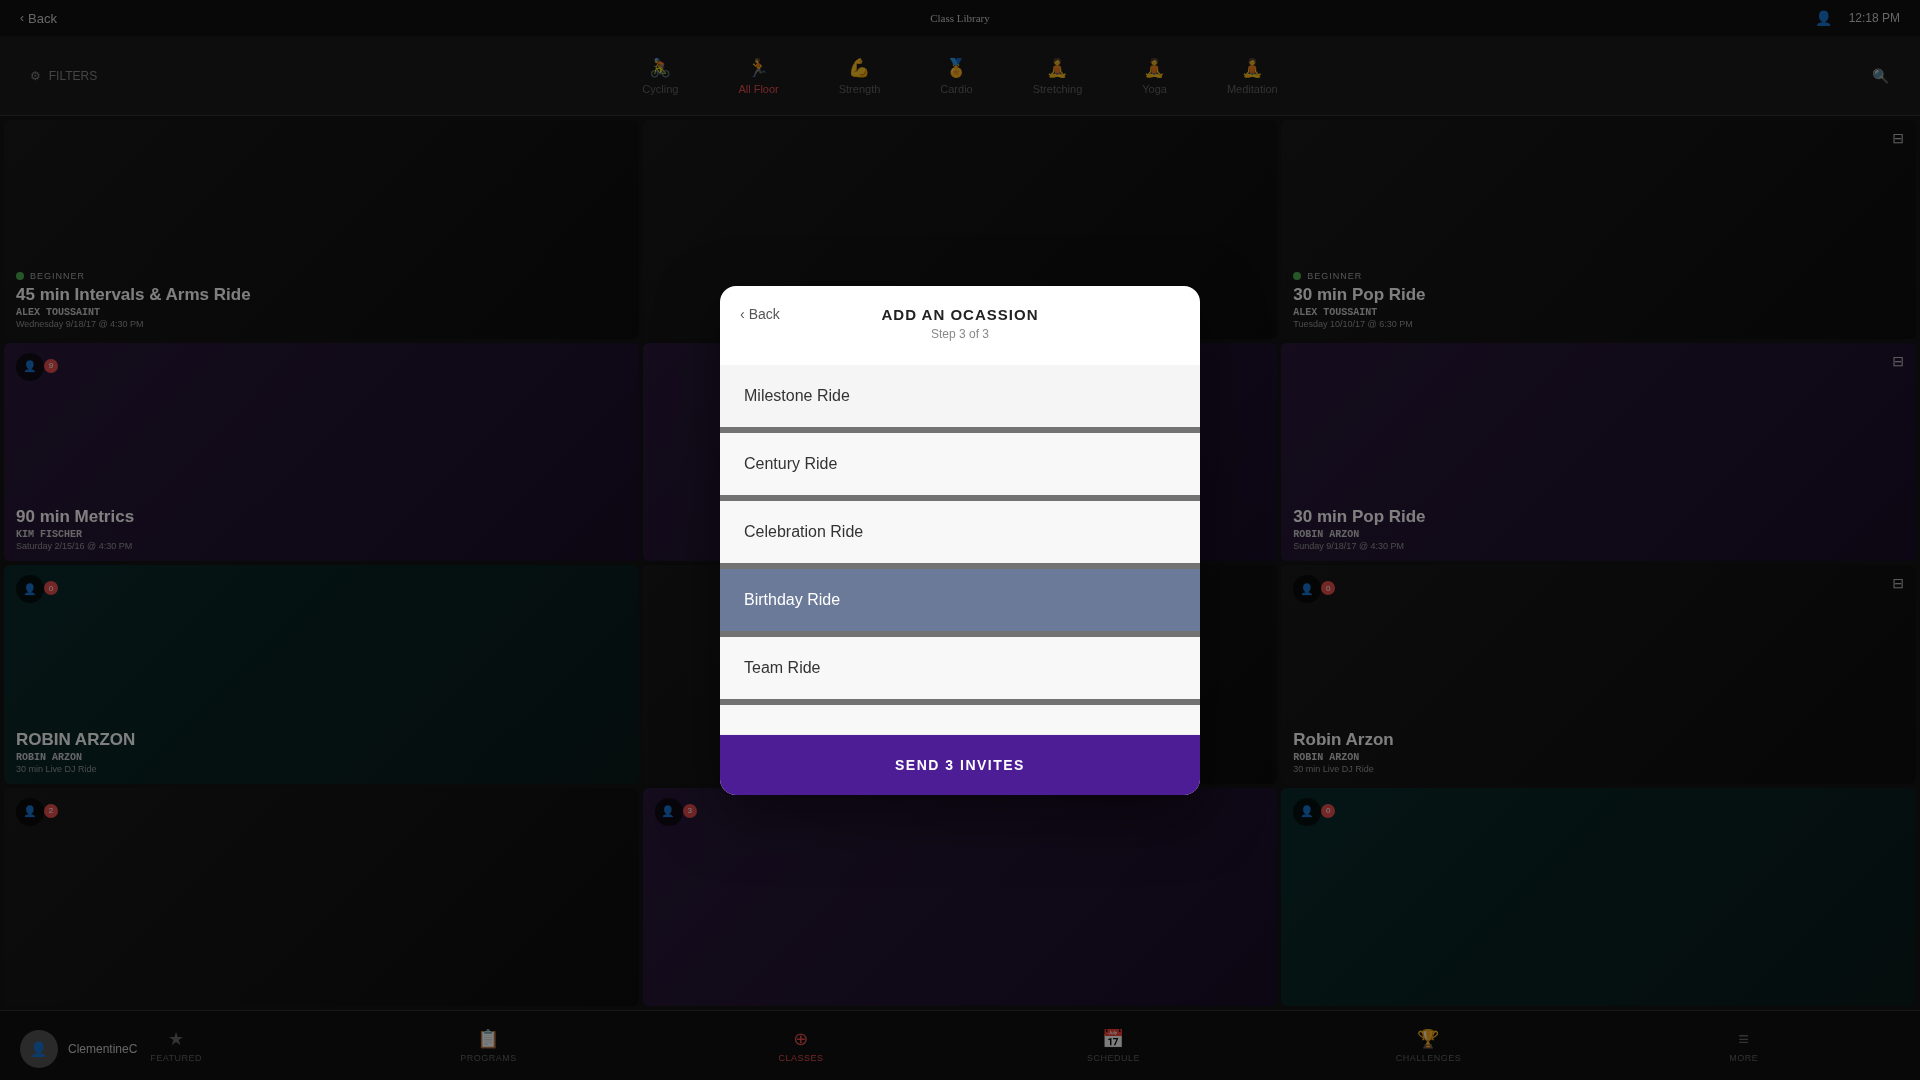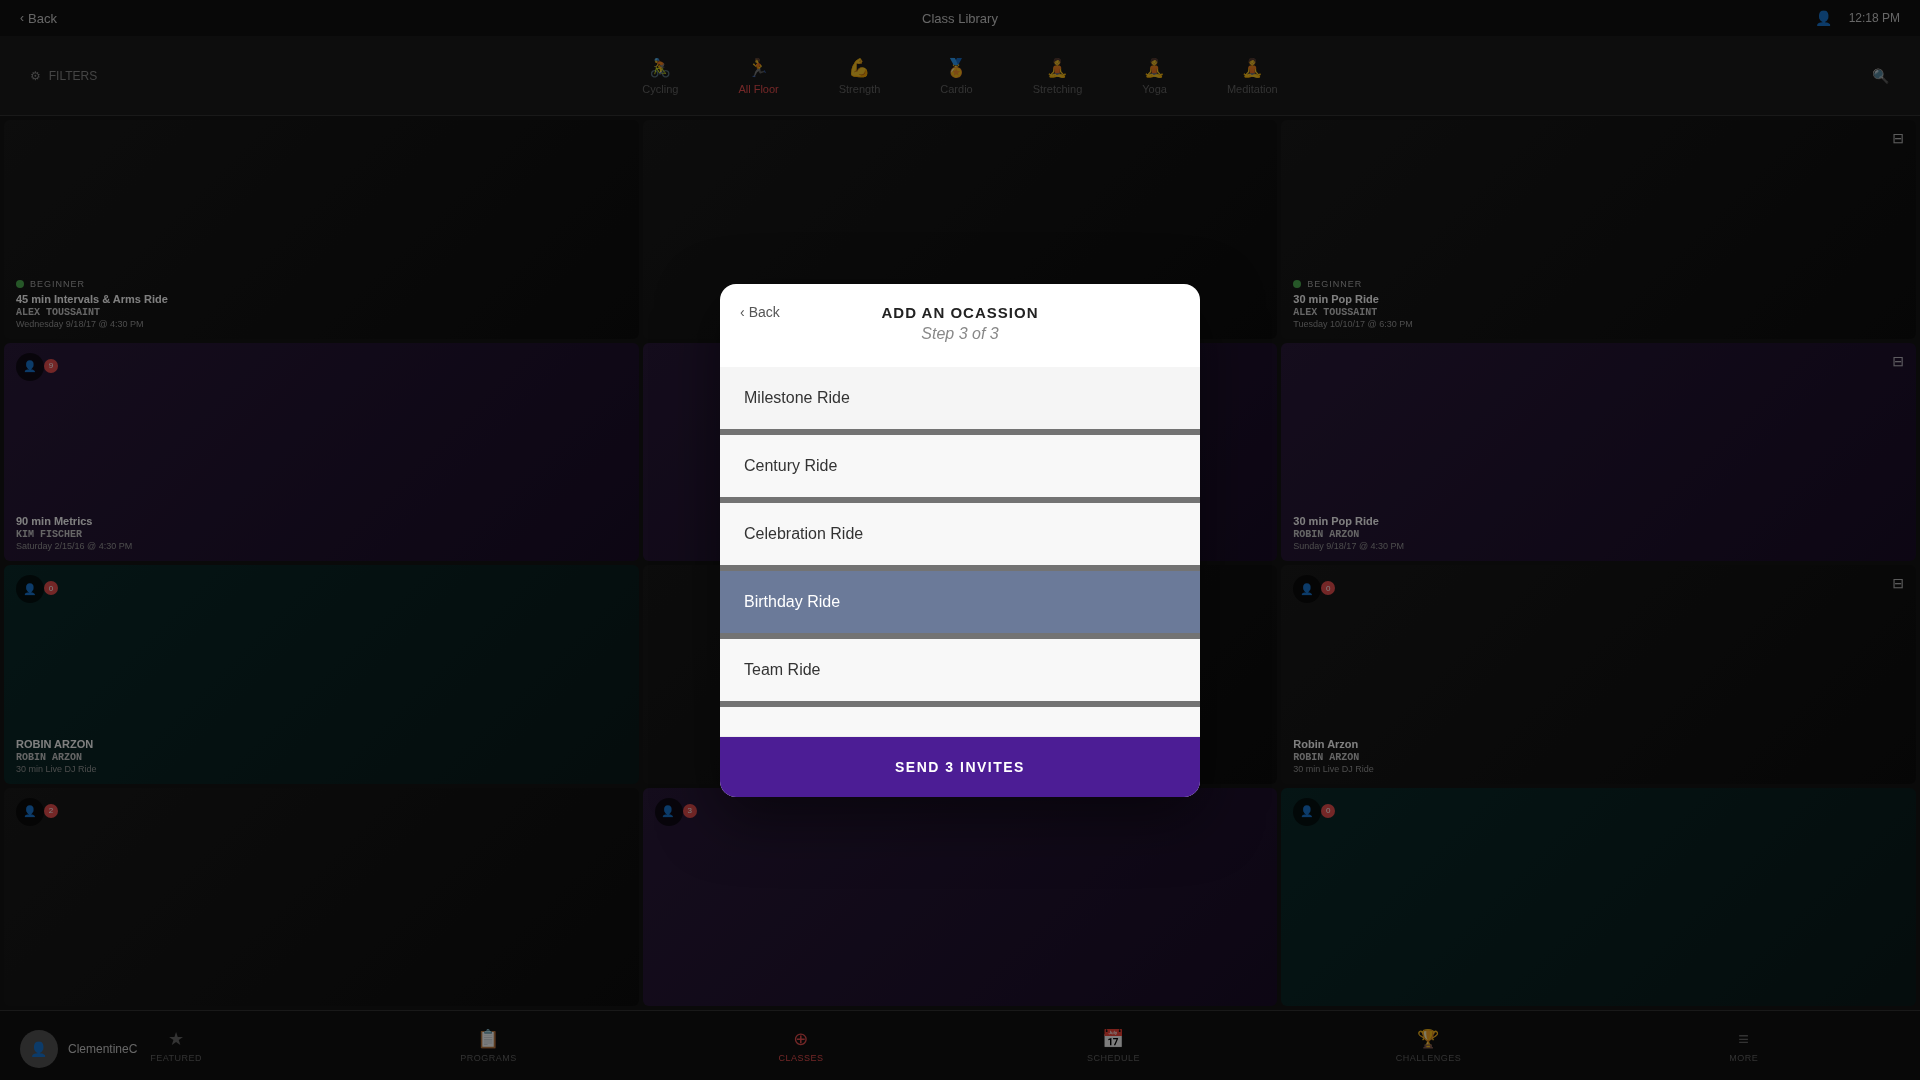--- a/index.html
+++ b/index.html
@@ -40,25 +40,26 @@
       color: #ccc;
       font-size: 13px;
       cursor: pointer;
     }
     .top-bar-back .chevron {
       margin-right: 4px;
       font-size: 12px;
     }
     .top-bar-title {
       color: #ccc;
-      font-size: 13px;
+      font-size: 11px;
       font-weight: 500;
       position: absolute;
       left: 50%;
       transform: translateX(-50%);
+      font-family: Liberation Serif, serif;
     }
     .top-bar-right {
       display: flex;
       align-items: center;
       gap: 16px;
       color: #ccc;
       font-size: 12px;
     }
     .top-bar-person {
       font-size: 14px;
@@ -147,21 +148,21 @@
       right: 12px;
     }
     .card-level {
       display: flex;
       align-items: center;
       gap: 6px;
       margin-bottom: 4px;
     }
     .level-dot { width: 8px; height: 8px; border-radius: 50%; background: #4CAF50; }
     .level-text { color: #aaa; font-size: 9px; text-transform: uppercase; letter-spacing: 1px; }
-    .card-title { color: #fff; font-size: 11px; font-weight: 600; margin-bottom: 2px; }
+    .card-title { color: #fff; font-size: 17px; font-weight: 600; margin-bottom: 2px; }
     .card-instructor { color: #ccc; font-size: 10px; font-weight: 600; text-transform: uppercase; margin-bottom: 1px; font-family: Liberation Mono, monospace; }
     .card-date { color: #999; font-size: 9px; }
     .card-badge {
       position: absolute;
       top: 10px;
       left: 12px;
       background: rgba(0,0,0,0.6);
       border-radius: 50%;
       width: 28px;
       height: 28px;
@@ -281,24 +282,23 @@
     }
     .modal-title {
       font-size: 15px;
       font-weight: 700;
       color: #222;
       text-transform: uppercase;
       letter-spacing: 1px;
       margin-bottom: 4px;
     }
     .modal-step {
-      font-size: 16px;
+      font-size: 12px;
       color: #888;
       margin-bottom: 24px;
-      font-style: italic;
     }
 
     
     .ride-options {
       padding: 0 0 0 0;
     }
     .ride-option {
       padding: 22px 24px;
       border-bottom: 6px solid #737373;
       text-align: left;

